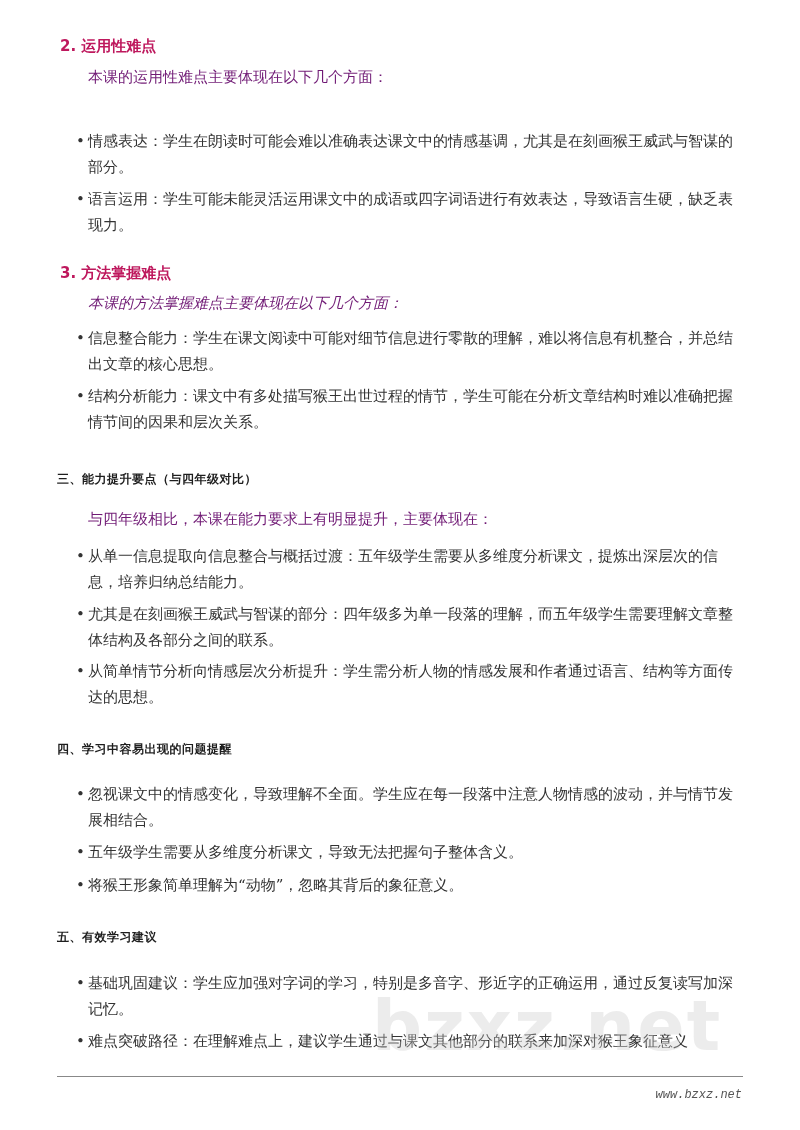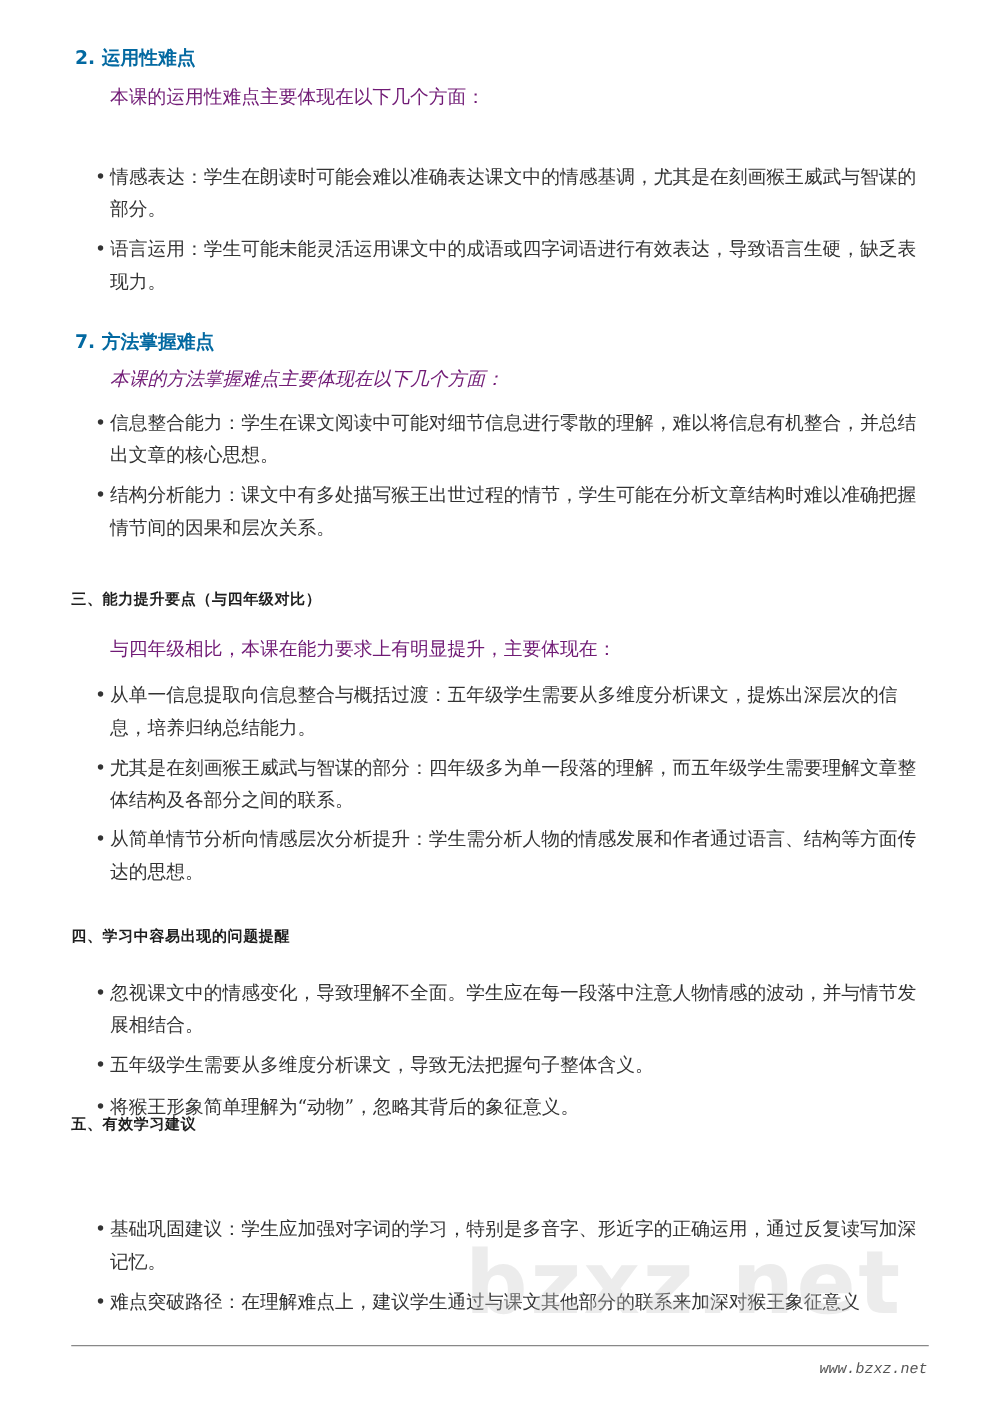--- a/index.html
+++ b/index.html
@@ -1,20 +1,20 @@
 <!DOCTYPE html>
 <html><head>
 <meta charset="utf-8">
 <style>
   html, body { margin: 0; padding: 0; background: #ffffff; }
   body { width: 800px; height: 1130px; position: relative; overflow: hidden;
          font-family: "DejaVu Serif", "Liberation Serif", serif; color: #2a2a2a; }
   .page { position: absolute; left: 0; top: 0; width: 800px; height: 1130px; }
   .h3 { position: absolute; left: 60px; font-size: 15px; font-weight: bold;
-        font-family: "DejaVu Sans", "Liberation Sans", sans-serif; color: #0369a1; }
+        font-family: "DejaVu Sans", "Liberation Sans", sans-serif; color: #be185d; }
   .h2 { position: absolute; left: 57px; font-size: 12px; font-weight: bold;
         font-family: "DejaVu Sans", "Liberation Sans", sans-serif; color: #1e1e1e; letter-spacing: 0.5px; }
   .para { position: absolute; left: 88px; font-size: 15px; color: #701a75; }
   .bullet { position: absolute; left: 76px; width: 662px; font-size: 15px; line-height: 26px; color: #333; }
   .bullet .dot { position: absolute; left: 0; top: 0; width: 10px; font-size: 15px; }
   .bullet .txt { display: block; margin-left: 12px; }
   .rule { position: absolute; left: 57px; top: 1076px; width: 686px; height: 1px; background: #888; }
   .footer-url { position: absolute; right: 58px; top: 1088px; font-size: 12px; font-style: italic; color: #555;
                 font-family: Liberation Mono, monospace; text-align: center; }
   .watermark { position: absolute; left: 372px; top: 985px; font-size: 70px; font-weight: bold;
@@ -29,21 +29,21 @@
   <div class="para" style="top:68px;">本课的运用性难点主要体现在以下几个方面：</div>
   <div class="bullet" style="top:128px;">
     <span class="dot">•</span>
     <span class="txt">情感表达：学生在朗读时可能会难以准确表达课文中的情感基调，尤其是在刻画猴王威武与智谋的部分。</span>
   </div>
   <div class="bullet" style="top:186px;">
     <span class="dot">•</span>
     <span class="txt">语言运用：学生可能未能灵活运用课文中的成语或四字词语进行有效表达，导致语言生硬，缺乏表现力。</span>
   </div>
 
-  <div class="h3" style="top:264px;">7. 方法掌握难点</div>
+  <div class="h3" style="top:264px;">3. 方法掌握难点</div>
   <div class="para" style="top:294px;font-style:italic;">本课的方法掌握难点主要体现在以下几个方面：</div>
   <div class="bullet" style="top:325px;">
     <span class="dot">•</span>
     <span class="txt">信息整合能力：学生在课文阅读中可能对细节信息进行零散的理解，难以将信息有机整合，并总结出文章的核心思想。</span>
   </div>
   <div class="bullet" style="top:383px;">
     <span class="dot">•</span>
     <span class="txt">结构分析能力：课文中有多处描写猴王出世过程的情节，学生可能在分析文章结构时难以准确把握情节间的因果和层次关系。</span>
   </div>
 
@@ -69,21 +69,21 @@
   </div>
   <div class="bullet" style="top:839px;">
     <span class="dot">•</span>
     <span class="txt">五年级学生需要从多维度分析课文，导致无法把握句子整体含义。</span>
   </div>
   <div class="bullet" style="top:872px;">
     <span class="dot">•</span>
     <span class="txt">将猴王形象简单理解为“动物”，忽略其背后的象征意义。</span>
   </div>
 
-  <div class="h2" style="top:891px;">五、有效学习建议</div>
+  <div class="h2" style="top:929px;">五、有效学习建议</div>
   <div class="bullet" style="top:970px;">
     <span class="dot">•</span>
     <span class="txt">基础巩固建议：学生应加强对字词的学习，特别是多音字、形近字的正确运用，通过反复读写加深记忆。</span>
   </div>
   <div class="bullet" style="top:1028px;">
     <span class="dot">•</span>
     <span class="txt">难点突破路径：在理解难点上，建议学生通过与课文其他部分的联系来加深对猴王象征意义</span>
   </div>
 
   <div class="watermark">bzxz.net</div>

